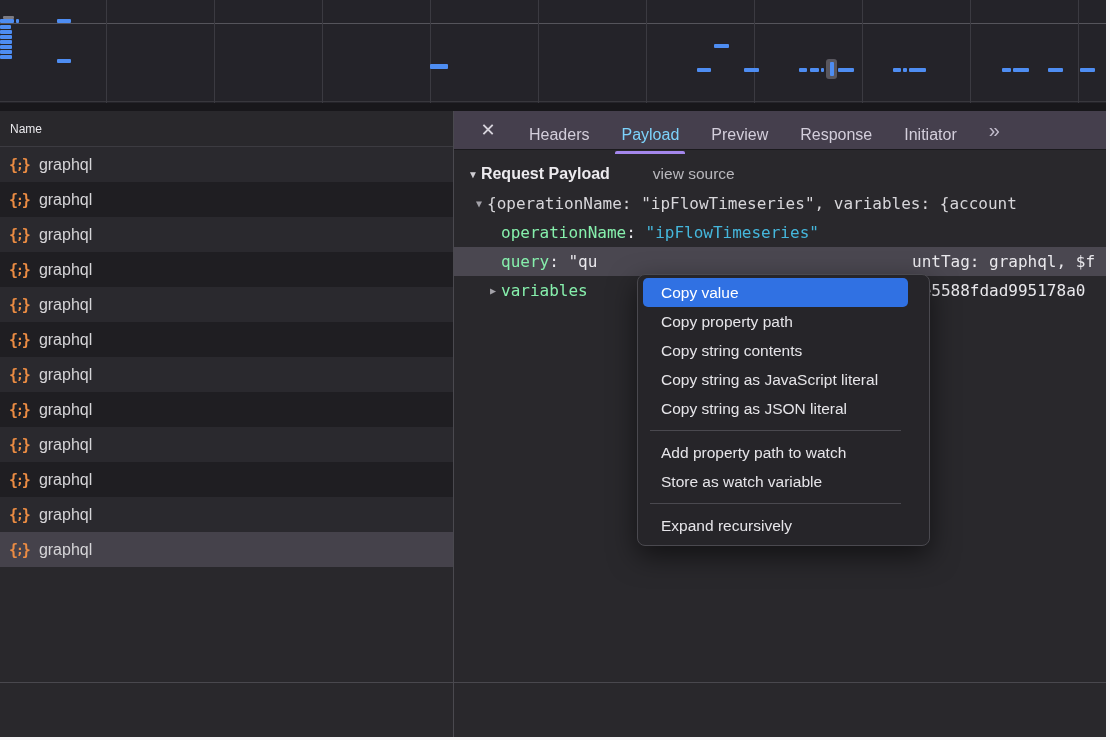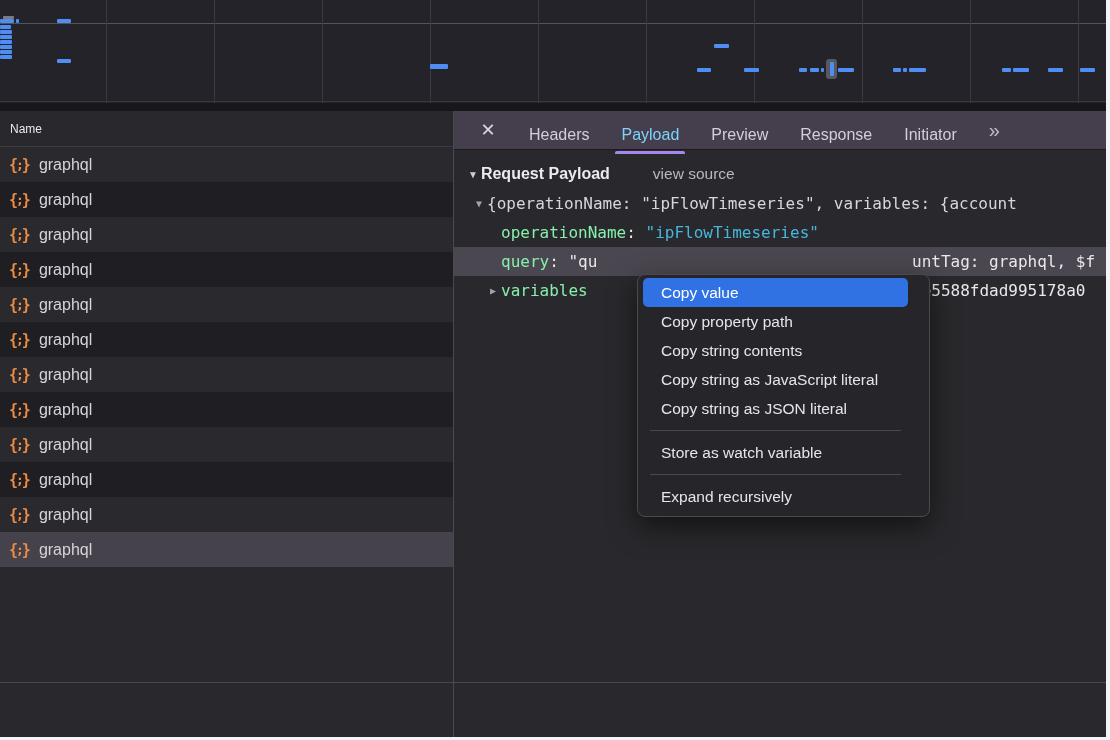--- a/index.html
+++ b/index.html
@@ -304,20 +304,21 @@
   <div class="menu-item highlighted" style="background: rgb(48, 113, 227);">Copy value</div>
 
   <div class="menu-item">Copy property path</div>
 
   <div class="menu-item">Copy string contents</div>
 
   <div class="menu-item">Copy string as JavaScript literal</div>
 
   <div class="menu-item">Copy string as JSON literal</div>
 <div class="menu-sep"></div>
+  <div class="menu-item">Add property path to watch</div>
 
   <div class="menu-item">Store as watch variable</div>
 <div class="menu-sep"></div>
   <div class="menu-item">Expand recursively</div>
 
 </div>
   </div>
 
   <div class="edge-right"></div>
   <div class="edge-bottom"></div>

